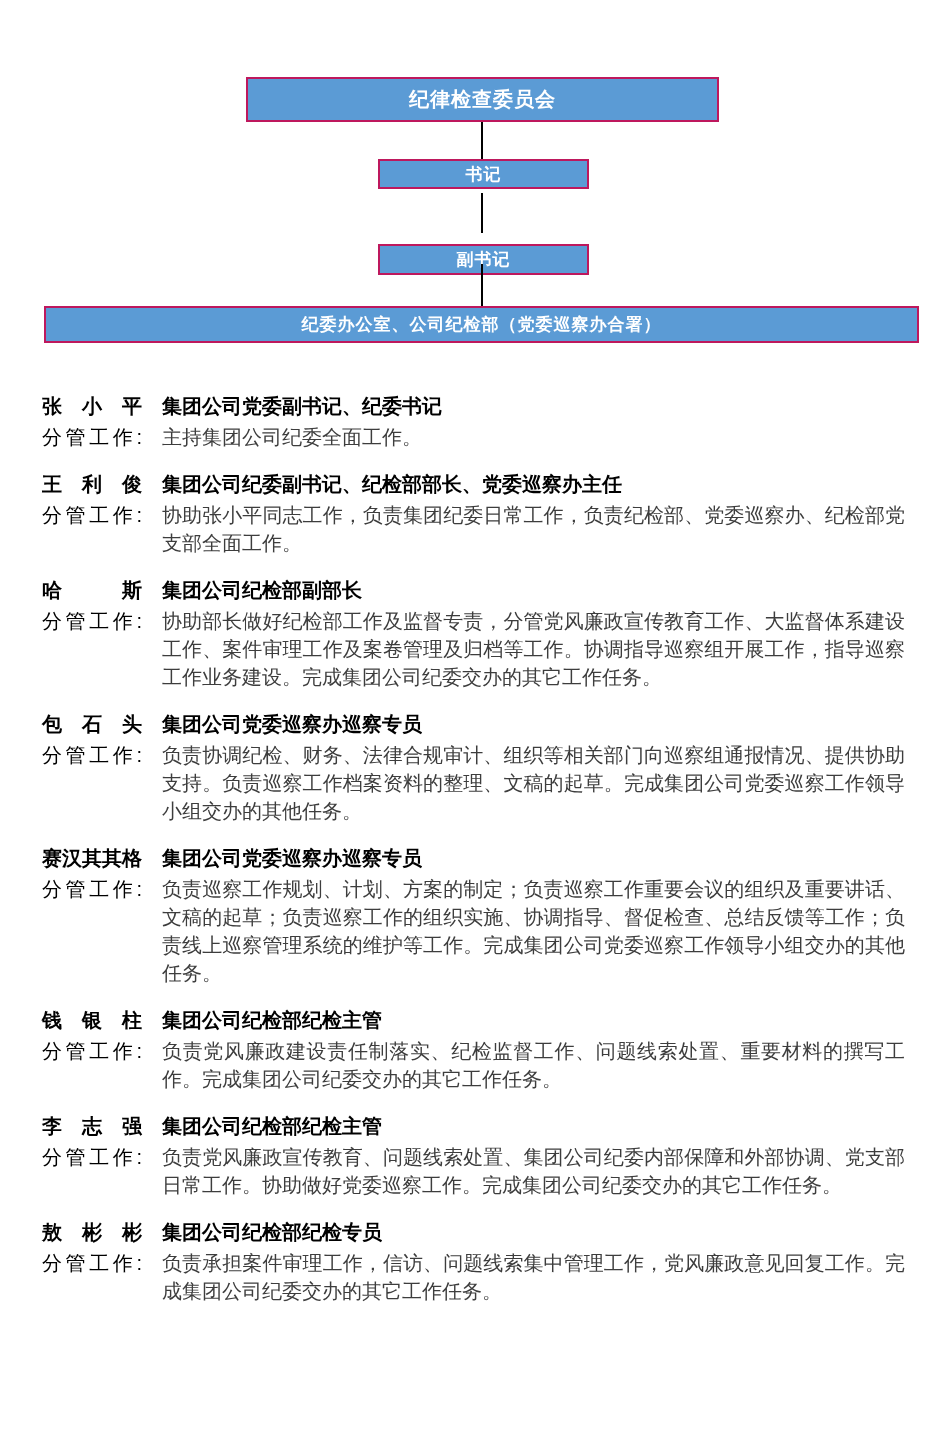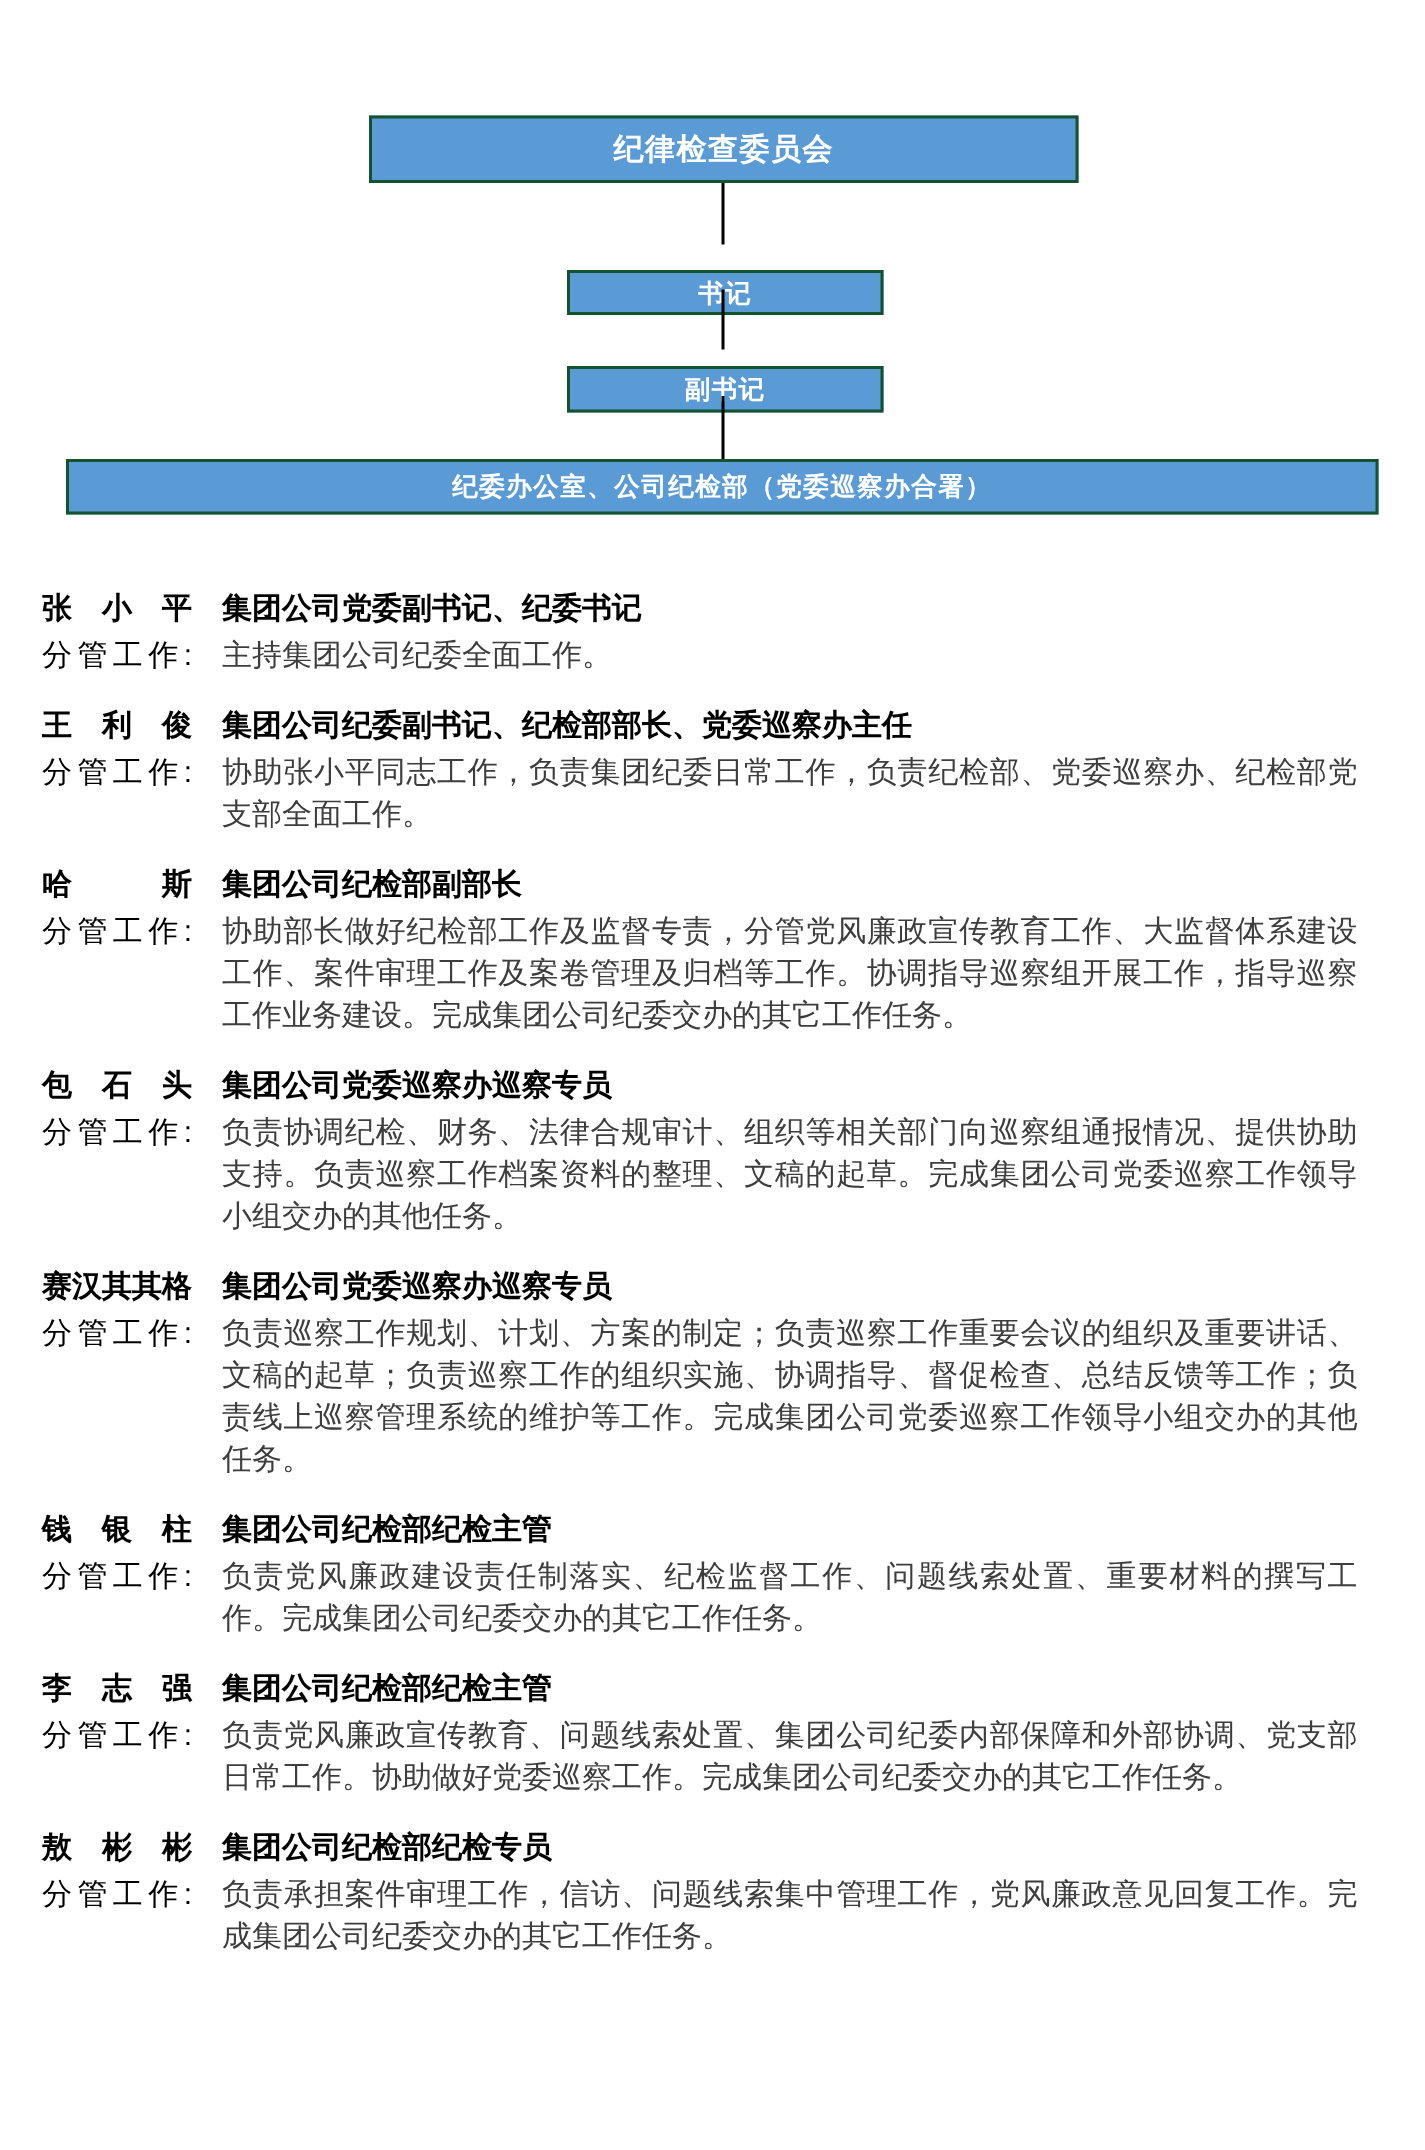--- a/index.html
+++ b/index.html
@@ -11,44 +11,44 @@
     overflow: hidden;
     font-family: "Liberation Sans", "DejaVu Sans", sans-serif;
   }
   .page { width: 950px; height: 1433px; background: #ffffff; }
 
   
   .org-chart { position: relative; width: 950px; height: 343px; }
   .org-node {
     position: absolute;
     background: #5B9BD5;
-    border: 2px solid #14532d;
+    border: 2px solid #be185d;
     color: #ffffff;
     font-weight: bold;
     display: flex;
     align-items: center;
     justify-content: center;
     letter-spacing: 1px;
   }
   .org-node.root   { left: 246px; top: 77px;  width: 473px; height: 45px; font-size: 20px; }
-  .org-node.level2 { left: 378px; top: 180px; width: 211px; height: 30px; font-size: 17px; }
+  .org-node.level2 { left: 378px; top: 159px; width: 211px; height: 30px; font-size: 17px; }
   .org-node.level3 { left: 378px; top: 244px; width: 211px; height: 31px; font-size: 17px; }
   .org-node.bar    { left: 44px;  top: 306px; width: 875px; height: 37px; font-size: 17px; font-family: Liberation Mono, monospace; }
   .connector {
     position: absolute;
     left: 481px;
     width: 2px;
     background: #000000;
   }
   .connector.c1 { top: 122px; height: 41px; }
   .connector.c2 { top: 193px; height: 40px; }
   .connector.c3 { top: 264px; height: 42px; }
 
   
-  .roster { margin: 49px 45px 0 28px; }
+  .roster { margin: 49px 45px 0 42px; }
   .entry { margin-bottom: 19px; }
   .entry-header { display: flex; line-height: 28px; margin-bottom: 3px; }
   .person-name {
     flex: none;
     width: 100px;
     font-size: 20px;
     font-weight: bold;
     color: #000000;
     text-align: justify;
     text-align-last: justify;

